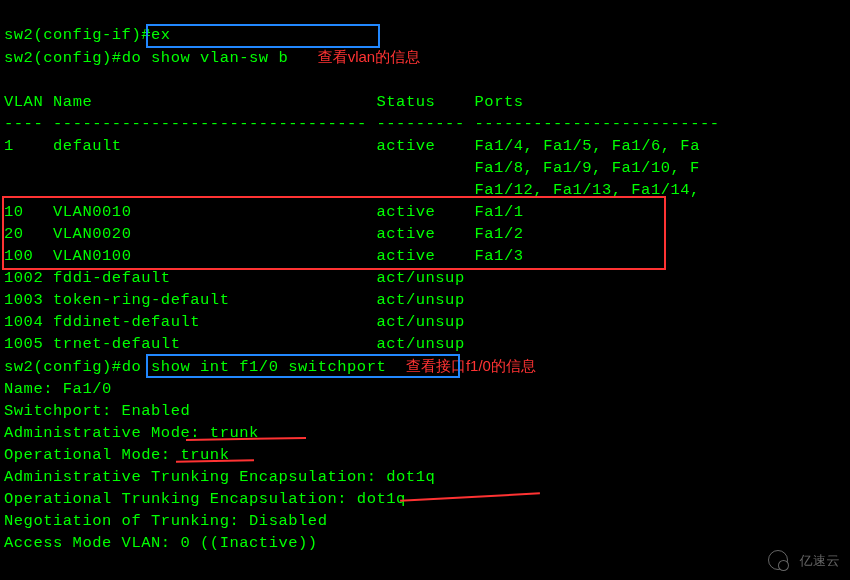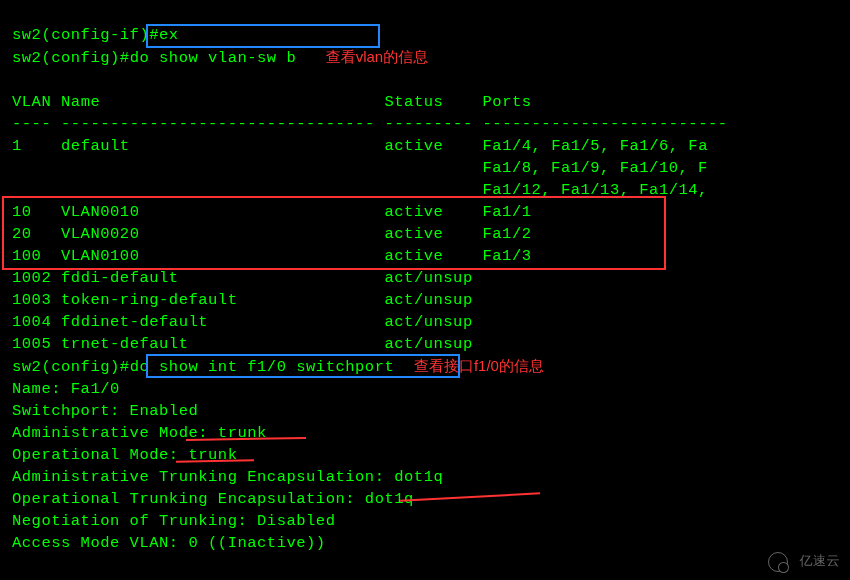--- a/index.html
+++ b/index.html
@@ -9,21 +9,21 @@
     font-family: "Consolas", "Courier New", monospace;
     font-size: 15.5px;
     color: #00ff00;
     width: 850px;
     height: 580px;
     overflow: hidden;
     position: relative;
     letter-spacing: 0.5px;
     line-height: 22px;
   }
-  .term { white-space: pre; padding: 2px 12px; }
+  .term { white-space: pre; padding: 2px 4px; }
   .annotation-red {
     color: #ff3333;
     font-family: "Microsoft YaHei", sans-serif;
     font-size: 15px;
     letter-spacing: 0;
   }
   .box-blue {
     border: 2px solid #2288ff;
     position: absolute;
     pointer-events: none;
@@ -40,21 +40,21 @@
     transform: rotate(-1deg);
   }
   .watermark {
     position: absolute;
     right: 10px;
     bottom: 8px;
     color: rgba(200,200,200,0.5);
     font-family: sans-serif;
     font-size: 13px;
     display: flex;
-    align-items: flex-end;
+    align-items: flex-start;
     gap: 12px;
   }
   .watermark .logo {
     width: 18px; height: 18px;
     border: 1.5px solid rgba(200,200,200,0.5);
     border-radius: 50%;
     position: relative;
   }
   .watermark .logo::after{
     content:"";

